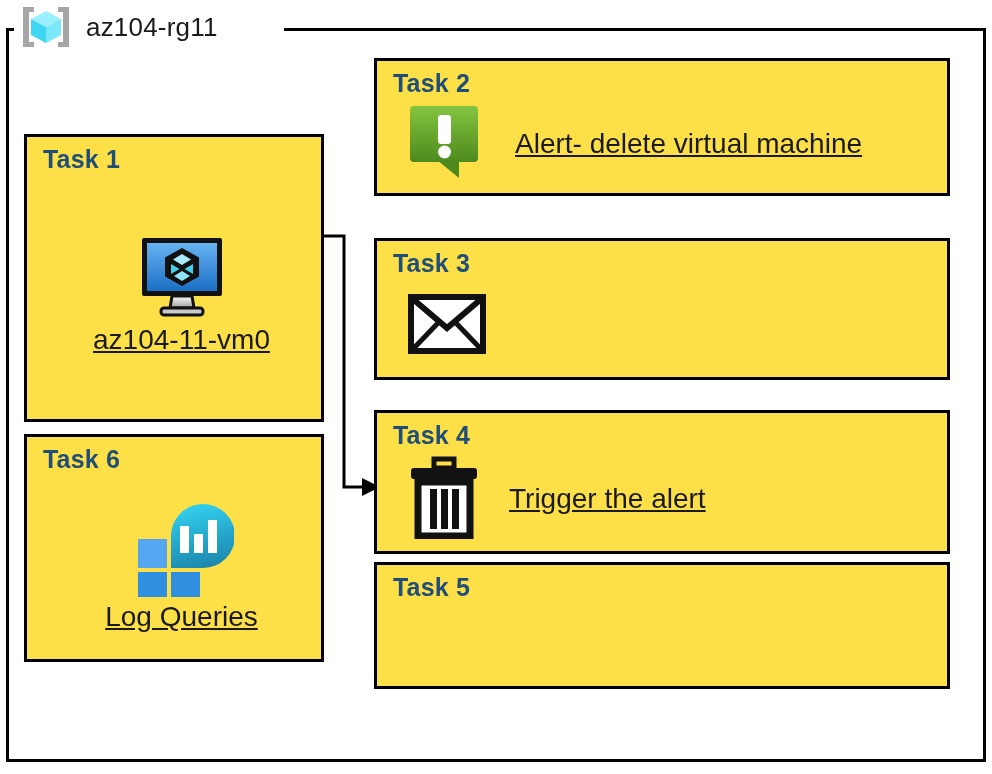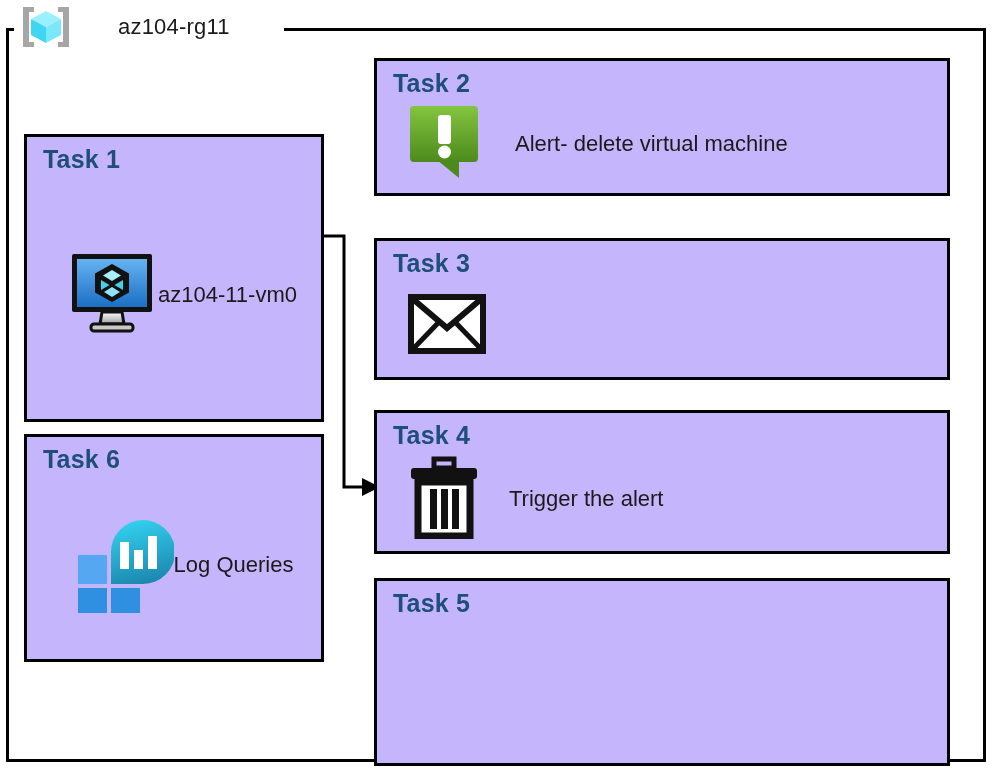--- a/index.html
+++ b/index.html
@@ -41,66 +41,66 @@
   .rg-title-wrap {
     position: absolute;
     left: 14px;
     top: 2px;
     height: 50px;
     display: flex;
     align-items: center;
     gap: 8px;
   }
   .rg-title-text {
-    font-size: 22px;
+    font-size: 26px;
     color: #1a1a1a;
     line-height: 1;
     letter-spacing: 0.2px;
-    margin-left: 32px;
   }
 
   
   .rg-icon {
     position: relative;
     width: 64px;
     height: 46px;
     flex: 0 0 auto;
   }
 
   
   .card {
     position: absolute;
     box-sizing: border-box;
-    background: #c4b5fd;
+    background: #fde047;
     border: 3px solid #000000;
   }
   .card-title {
     position: absolute;
     left: 16px;
     top: 8px;
     font-size: 25px;
     font-weight: bold;
     color: #1f4e79;
     letter-spacing: 0.2px;
   }
   .card-label {
-    font-size: 22px;
+    font-size: 28px;
     color: #1a1a1a;
     white-space: nowrap;
+    text-decoration: underline;
   }
 
   
   .card-vertical .card-body {
     position: absolute;
     left: 0;
     right: 0;
     top: 44px;
     bottom: 10px;
     display: flex;
-    flex-direction: row;
+    flex-direction: column;
     align-items: center;
     justify-content: center;
     padding-left: 15px;
   }
   
   .card-horizontal .card-body {
     position: absolute;
     left: 30px;
     right: 12px;
     top: 42px;
@@ -265,17 +265,17 @@
 
           <rect x="23" y="34" width="7" height="40" fill="#111111"></rect>
           <rect x="34" y="34" width="7" height="40" fill="#111111"></rect>
           <rect x="45" y="34" width="7" height="40" fill="#111111"></rect>
         </svg>
       </span>
       <span class="card-label">Trigger the alert</span>
     </div>
   </div>
 
-  <div class="card card-horizontal" style="left:374px; top:578px; width:576px; height:188px;">
+  <div class="card card-horizontal" style="left:374px; top:562px; width:576px; height:127px;">
     <div class="card-title">Task 5</div>
   </div>
 
 </div>
 
 </body></html>

